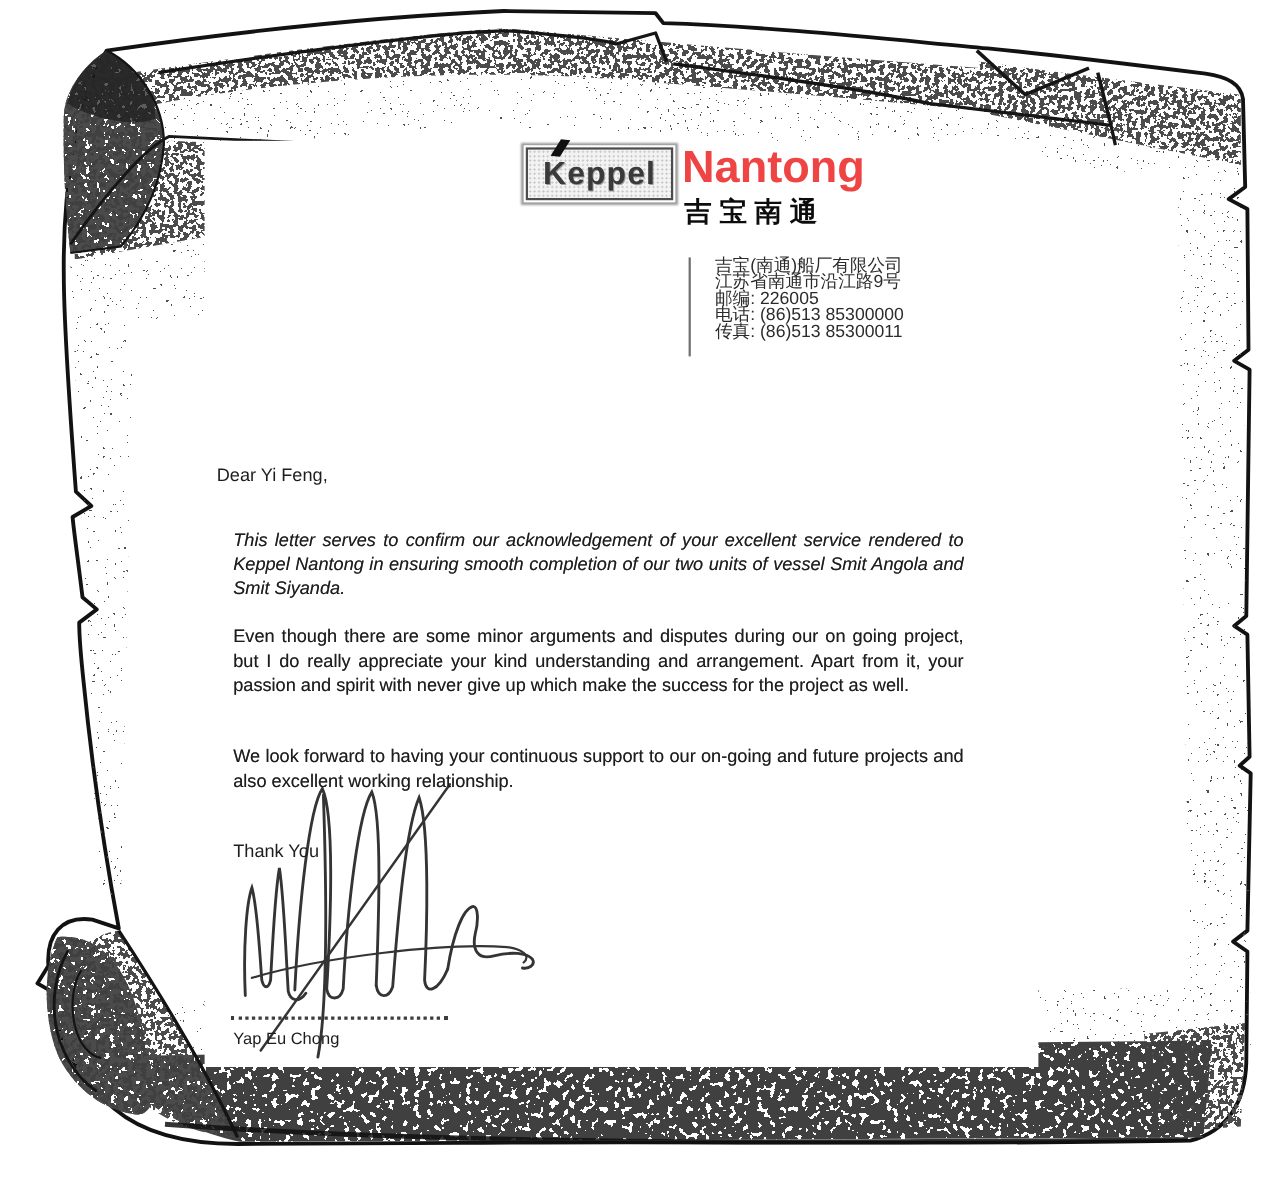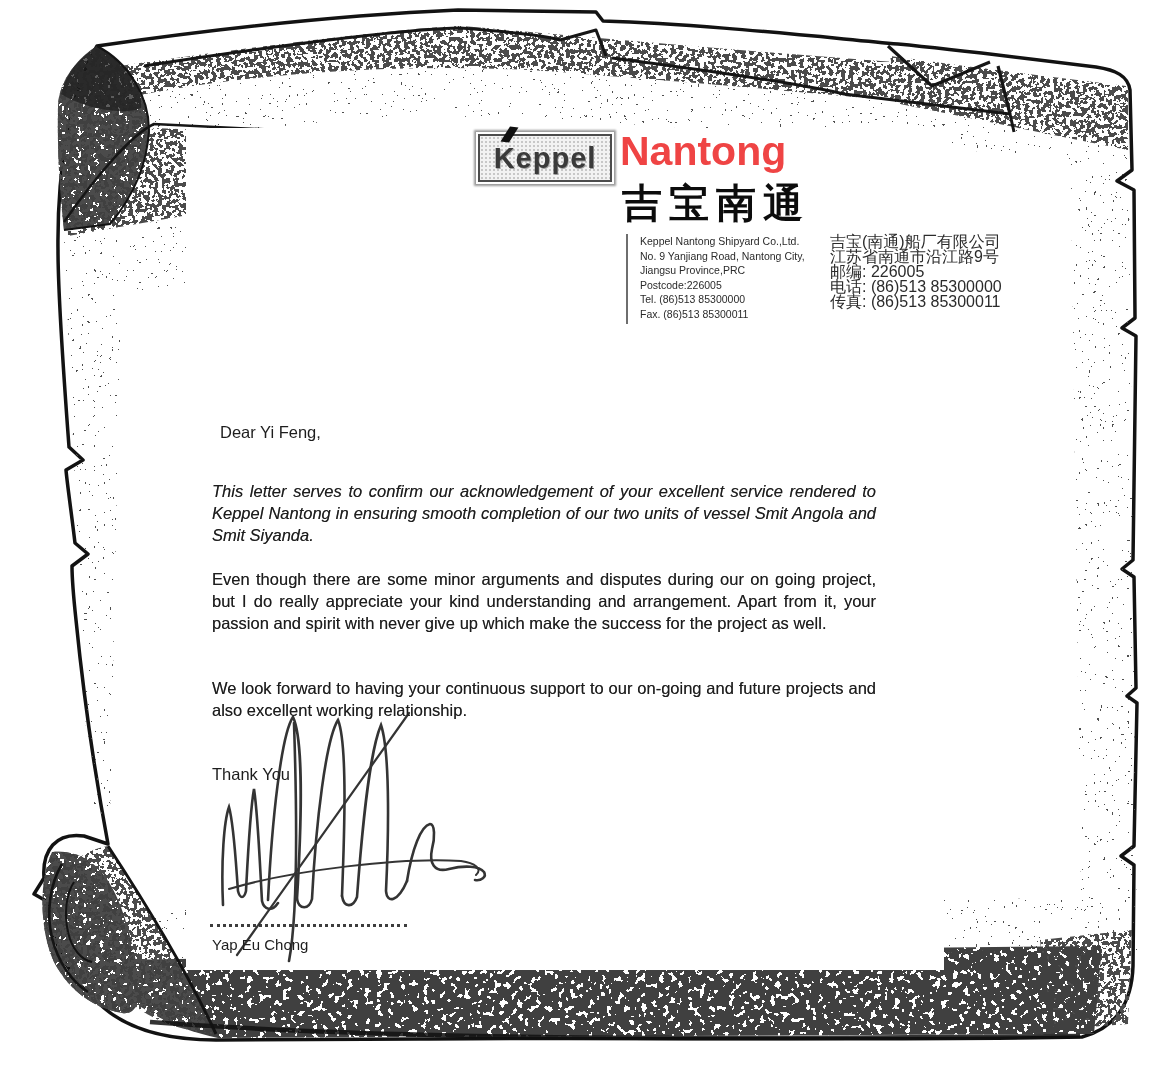--- a/index.html
+++ b/index.html
@@ -29,31 +29,31 @@
   }
   .keppel-text{
     position:relative;font-weight:bold;font-size:29px;letter-spacing:1px;
     color:#3a3a3a;text-shadow:0.8px 0.8px 0.5px #9d9d9d;
   }
   .accent{
     position:absolute;left:25px;top:-9px;width:9px;height:15px;
     background:#101010;transform:skewX(-28deg) rotate(6deg);
   }
   .nantong{position:absolute;left:434px;top:0px;font-size:41px;font-weight:bold;color:#ef4444;}
-  .brand-cn{position:absolute;left:436px;top:48px;font-size:40px;font-weight:bold;letter-spacing:7px;color:#0c0c0c;}
+  .brand-cn{position:absolute;left:436px;top:48px;font-size:25px;font-weight:bold;letter-spacing:7px;color:#0c0c0c;}
 
   
   .addr{position:absolute;left:440px;top:106px;display:flex;}
   .addr-divider{border-left:2px solid #6e6e6e;height:90px;margin-right:12px;}
   .addr-col{font-size:10.5px;line-height:14.6px;color:#2b2b2b;width:180px;}
   .addr-col.cn{font-size:16px;line-height:15px;width:175px;margin-left:10px;}
   .addr-col span{display:block;}
 
   
-  .salutation{position:absolute;left:34px;top:295px;font-size:16.5px;}
+  .salutation{position:absolute;left:11px;top:295px;font-size:16.5px;}
   .para{position:absolute;left:26px;width:664px;font-size:16.5px;line-height:22px;text-align:justify;
         text-shadow:0 0 0.4px rgba(0,0,0,.55);}
   .p1{top:352px;font-style:italic;} .p2{top:440px;} .p3{top:549px;}
   .thank{position:absolute;left:26px;top:637px;font-size:16.5px;}
   .dotline{position:absolute;left:24px;top:796px;width:197px;border-bottom:3px dotted #3d3d3d;}
   .signame{position:absolute;left:26px;top:808px;font-size:15px;}
   .sig-svg{position:absolute;left:7px;top:565px;pointer-events:none;z-index:6;}
 </style>
 </head>
 <body>
@@ -152,28 +152,20 @@
 
     <div class="keppel-box">
       <span class="keppel-text">Keppel</span>
       <span class="accent"></span>
     </div>
     <p class="nantong">Nantong</p>
     <p class="brand-cn">吉宝南通</p>
 
     <div class="addr">
       <div class="addr-divider"></div>
-      <div class="addr-col">
-        <span>Keppel Nantong Shipyard Co.,Ltd.</span>
-        <span>No. 9 Yanjiang Road, Nantong City,</span>
-        <span>Jiangsu Province,PRC</span>
-        <span>Postcode:226005</span>
-        <span>Tel. (86)513 85300000</span>
-        <span>Fax. (86)513 85300011</span>
-      </div>
       <div class="addr-col cn">
         <span>吉宝(南通)船厂有限公司</span>
         <span>江苏省南通市沿江路9号</span>
         <span>邮编: 226005</span>
         <span>电话: (86)513 85300000</span>
         <span>传真: (86)513 85300011</span>
       </div>
     </div>
 
     <p class="salutation">Dear Yi Feng,</p>

